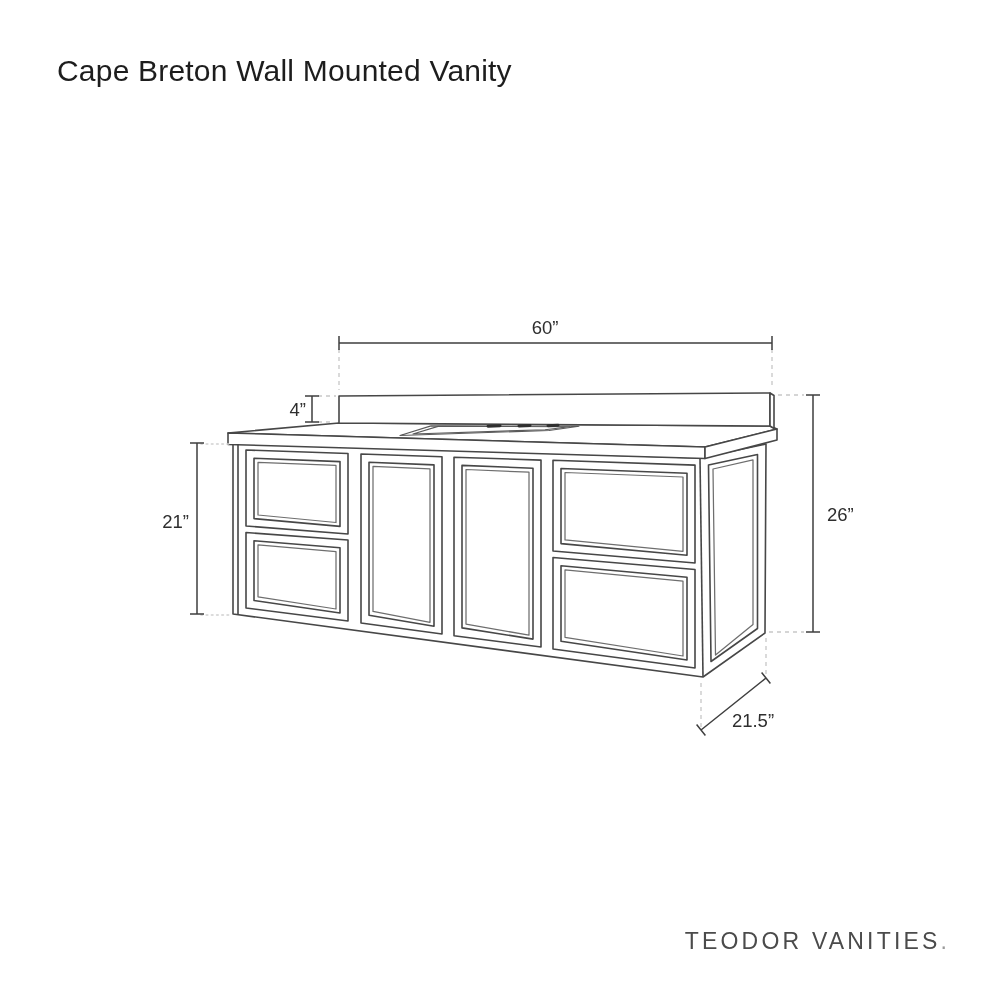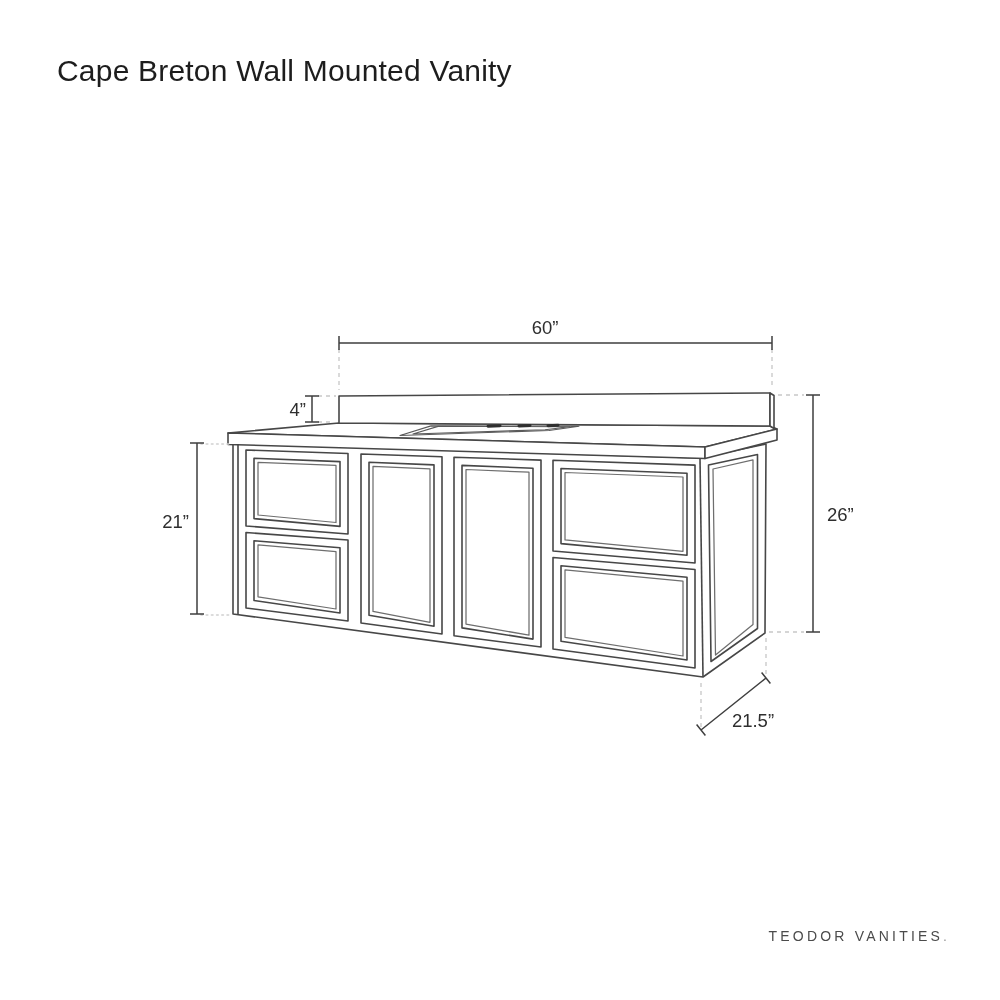--- a/index.html
+++ b/index.html
@@ -20,21 +20,21 @@
   .obj{fill:none;stroke:#474747;stroke-width:1.6;stroke-linejoin:round;}
   .objfill{fill:#ffffff;stroke:#474747;stroke-width:1.6;stroke-linejoin:round;}
   .panel{fill:none;stroke:#6e6e6e;stroke-width:1.25;stroke-linejoin:round;}
   .dim{fill:none;stroke:#3f3f3f;stroke-width:1.5;}
   .dash{fill:none;stroke:#c7c7c7;stroke-width:1.3;stroke-dasharray:4 4;}
   .dots{fill:none;stroke:#d0d0d0;stroke-width:1.6;stroke-dasharray:1.6 3.6;stroke-linecap:round;}
   .faucet{fill:none;stroke:#2f2f2f;stroke-width:3;stroke-linecap:round;}
   .sinkline{fill:#fdfdfd;stroke:#5a5a5a;stroke-width:1.1;stroke-linejoin:round;}
   .brand{
     position:absolute;top:928px;right:53px;
-    font-size:14px;letter-spacing:3.2px;color:#4b4b4b;white-space:nowrap;
+    font-size:23px;letter-spacing:3.2px;color:#4b4b4b;white-space:nowrap;
   }
   .brand .mark{color:#9a9a9a;letter-spacing:0;}
 </style>
 </head>
 <body>
 
 <div class="canvas">
 
   <div class="title">
     <div>Cape Breton Wall Mounted Vanity</div>

